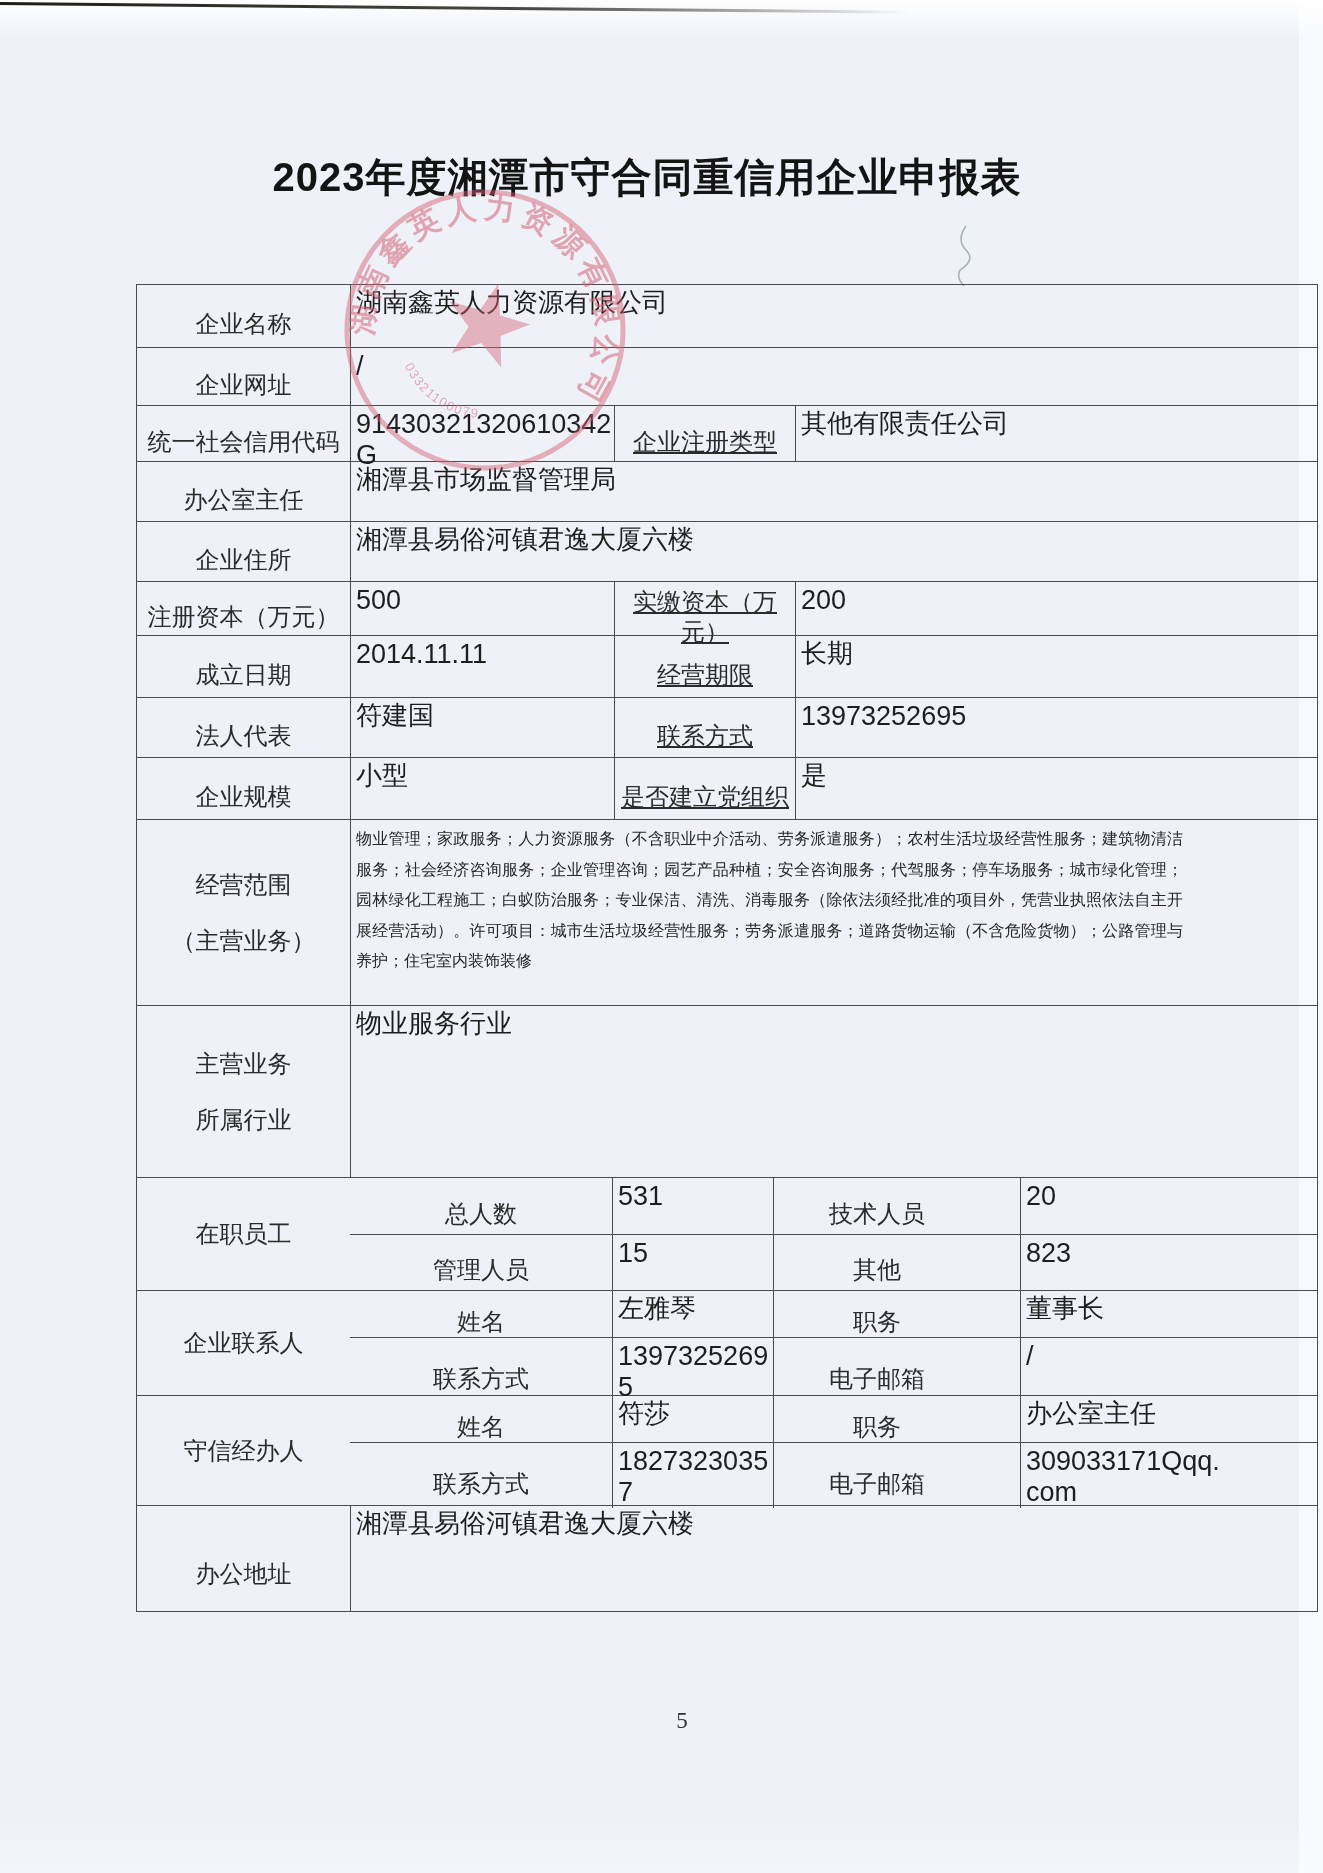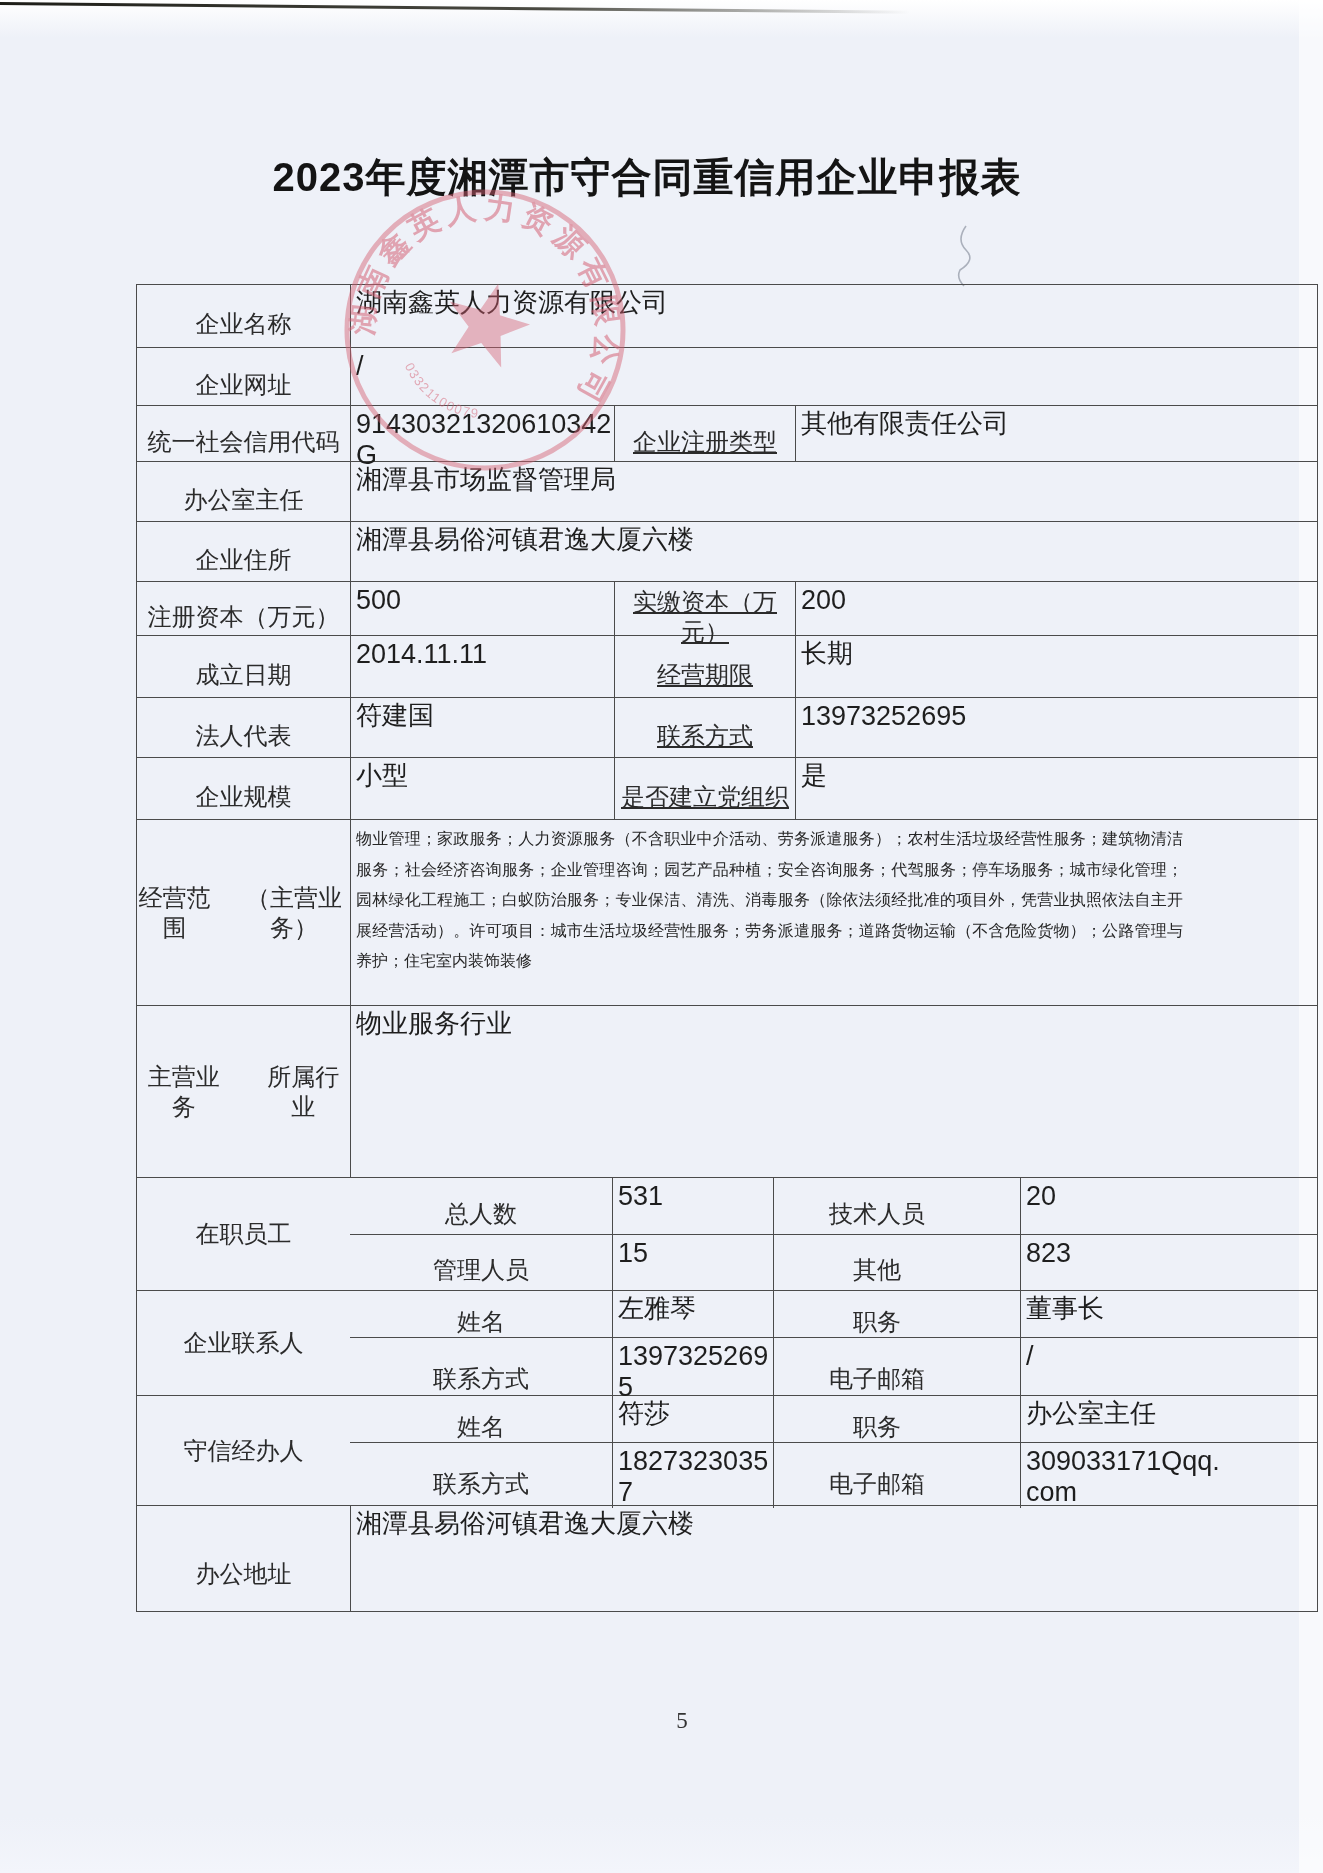--- a/index.html
+++ b/index.html
@@ -29,21 +29,21 @@
   .row{display:flex;box-sizing:border-box;}
   .row + .row{border-top:1.5px solid #4b4b4b;}
   .cell{box-sizing:border-box;position:relative;}
   .cell + .cell{border-left:1.5px solid #4b4b4b;}
   .lab{
     display:flex;align-items:center;justify-content:center;
     font-size:24px;color:#2b2b2b;text-align:center;line-height:1.25;
   }
   .lab.low{padding-top:16px;}
   .lab.lower{padding-top:30px;}
-  .lab.twoline{flex-direction:row;gap:26px;}
+  .lab.twoline{flex-direction:column;gap:26px;}
   .val{
     font-family:"Liberation Sans","DejaVu Sans",sans-serif;
     font-size:27px;color:#1e1e1e;line-height:1.15;
     padding:3px 2px 0 5px;word-break:break-all;text-align:left;
   }
   .val.cjk{font-family:"Liberation Serif","DejaVu Serif",serif;font-size:26px;}
   .scope{
     font-size:16px;line-height:30.5px;text-align:justify;
     padding:4px 4px 0 5px;letter-spacing:0;
     font-family:"Liberation Serif","DejaVu Serif",serif;

